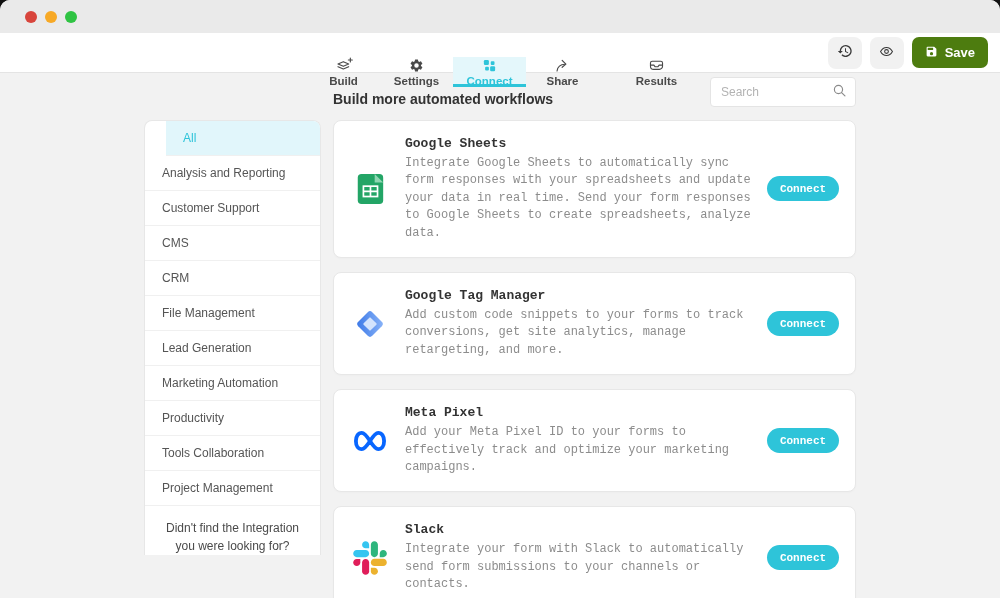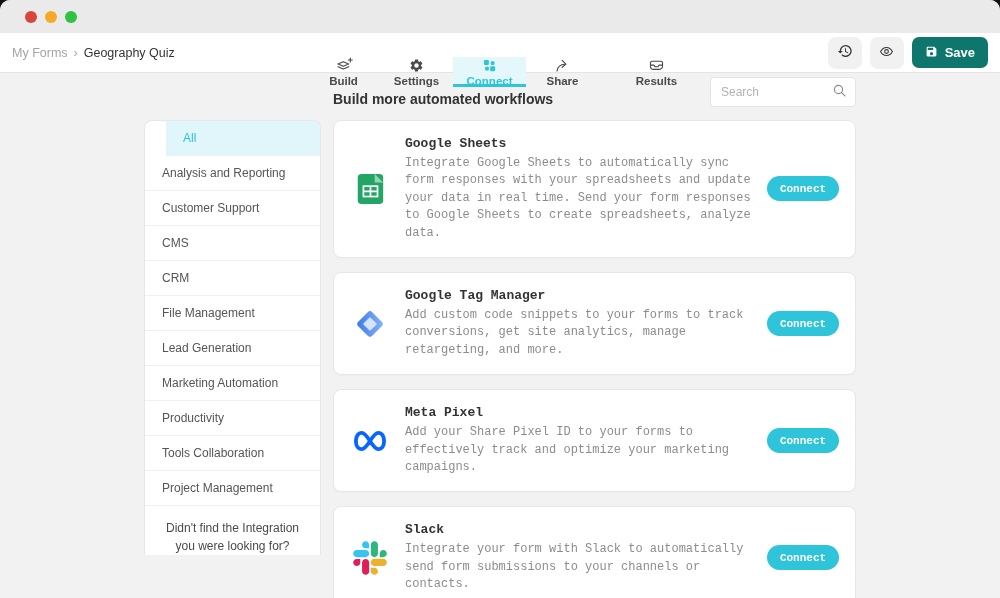--- a/index.html
+++ b/index.html
@@ -23,21 +23,21 @@
   .tabs { position:absolute; left:50%; top:15px; transform:translateX(-50%); height:39px; display:flex; align-items:flex-end; }
   .tab { min-width:73px; display:flex; flex-direction:column; align-items:center; justify-content:center; gap:2px; cursor:pointer; position:relative; padding:0 6px; }
   .tab .t-icon { height:16px; display:flex; align-items:flex-end; }
   .tab .t-label { font-size:11.5px; color:#4A4A4A; font-weight:600; }
   .tab.active { background:#E4F7FB; }
   .tab.active .t-label { color:#2EC4D9; }
   .tab.active::after { content:''; position:absolute; left:0; right:0; bottom:0; height:3px; background:#2EC4D9; }
   .tab-divider { width:1px; background:#E3E3E3; margin:6px 10px 6px 10px; }
   .top-actions { position:absolute; right:12px; top:0; height:39px; display:flex; align-items:center; gap:8px; }
   .icon-btn { width:34px; height:32px; border-radius:8px; background:#F1F1F1; border:none; display:flex; align-items:center; justify-content:center; cursor:pointer; }
-  .save-btn { height:31px; padding:0 13px; border:none; border-radius:7px; background:#0f766e; color:#fff; font-weight:700; font-size:13px; display:flex; align-items:center; gap:7px; cursor:pointer; font-family:inherit;text-align:center; }
+  .save-btn { height:31px; padding:0 13px; border:none; border-radius:7px; background:#4d7c0f; color:#fff; font-weight:700; font-size:13px; display:flex; align-items:center; gap:7px; cursor:pointer; font-family:inherit;text-align:center; }
   
   .content { width:712px; margin:0 auto; }
   .content-header { margin-top:4px; height:30px; display:flex; align-items:flex-end; }
   .page-title { margin-left:189px; font-size:14px; font-weight:700; color:#333; }
   .search-box { margin-left:auto; width:146px; height:30px; background:#fff; border:1px solid #E4E4E4; border-radius:4px; display:flex; align-items:center; padding:0 8px 0 10px; }
   .search-box input { flex:1; min-width:0; border:none; outline:none; font-size:12px; color:#000000; font-family:inherit; background:transparent; }
   .search-box input::placeholder { color:#B3B3B3; }
   .main-row { display:flex; gap:12px; margin-top:13px; align-items:flex-start; }
   
   .sidebar { width:177px; background:#fff; border:1px solid #E7E7E7; border-bottom:none; border-radius:8px 8px 0 0; overflow:hidden; }
@@ -63,25 +63,20 @@
 
   <div class="titlebar">
     <div class="lights">
       <span class="light red"></span>
       <span class="light yellow"></span>
       <span class="light green"></span>
     </div>
   </div>
 
   <div class="topbar">
-    <div class="breadcrumb">
-      <span class="crumb-parent">My Forms</span>
-      <span class="crumb-sep">›</span>
-      <span class="crumb-current">Geography Quiz</span>
-    </div>
 
     <div class="tabs">
       <div class="tab">
         <span class="t-icon">
           <svg width="18" height="16" viewBox="0 0 26 24" fill="none" stroke="#4A4A4A" stroke-width="1.7" stroke-linecap="round" stroke-linejoin="round">
             <path d="M4 10.5 12 14l8-3.5-8-3.5z"></path>
               <path d="M4 14.5 12 18l8-3.5"></path>
               <path d="M19.5 4.5h6"></path>
               <path d="M22.5 1.5v6"></path>
           </svg>
@@ -230,21 +225,21 @@
         </div>
 
         <div class="card">
           <div class="card-icon">
             <svg class="meta-glyph" width="40" height="24" viewBox="0 0 44 24">
               <path d="M13 3c6.5 0 11.5 18 18 18 4 0 6.5-3.6 6.5-9S35 3 31 3c-6.5 0-11.5 18-18 18-4 0-6.5-3.6-6.5-9S9 3 13 3z" fill="none" stroke="#0866FF" stroke-width="4.2"></path>
             </svg>
           </div>
           <div class="card-body">
             <div class="card-title">Meta Pixel</div>
-            <div class="card-desc">Add your Share Pixel ID to your forms to effectively track and optimize your marketing campaigns.</div>
+            <div class="card-desc">Add your Meta Pixel ID to your forms to effectively track and optimize your marketing campaigns.</div>
           </div>
           <button class="connect-btn">Connect</button>
         </div>
 
         <div class="card">
           <div class="card-icon">
             <svg width="34" height="34" viewBox="0 0 127 127">
               <path d="M27.2 80c0 7.3-5.9 13.2-13.2 13.2C6.7 93.2.8 87.3.8 80c0-7.3 5.9-13.2 13.2-13.2h13.2V80z" fill="#E01E5A"></path>
               <path d="M33.9 80c0-7.3 5.9-13.2 13.2-13.2 7.3 0 13.2 5.9 13.2 13.2v33c0 7.3-5.9 13.2-13.2 13.2-7.3 0-13.2-5.9-13.2-13.2V80z" fill="#E01E5A"></path>
               <path d="M47.1 27.1c-7.3 0-13.2-5.9-13.2-13.2C33.9 6.6 39.8.7 47.1.7c7.3 0 13.2 5.9 13.2 13.2v13.2H47.1z" fill="#36C5F0"></path>

